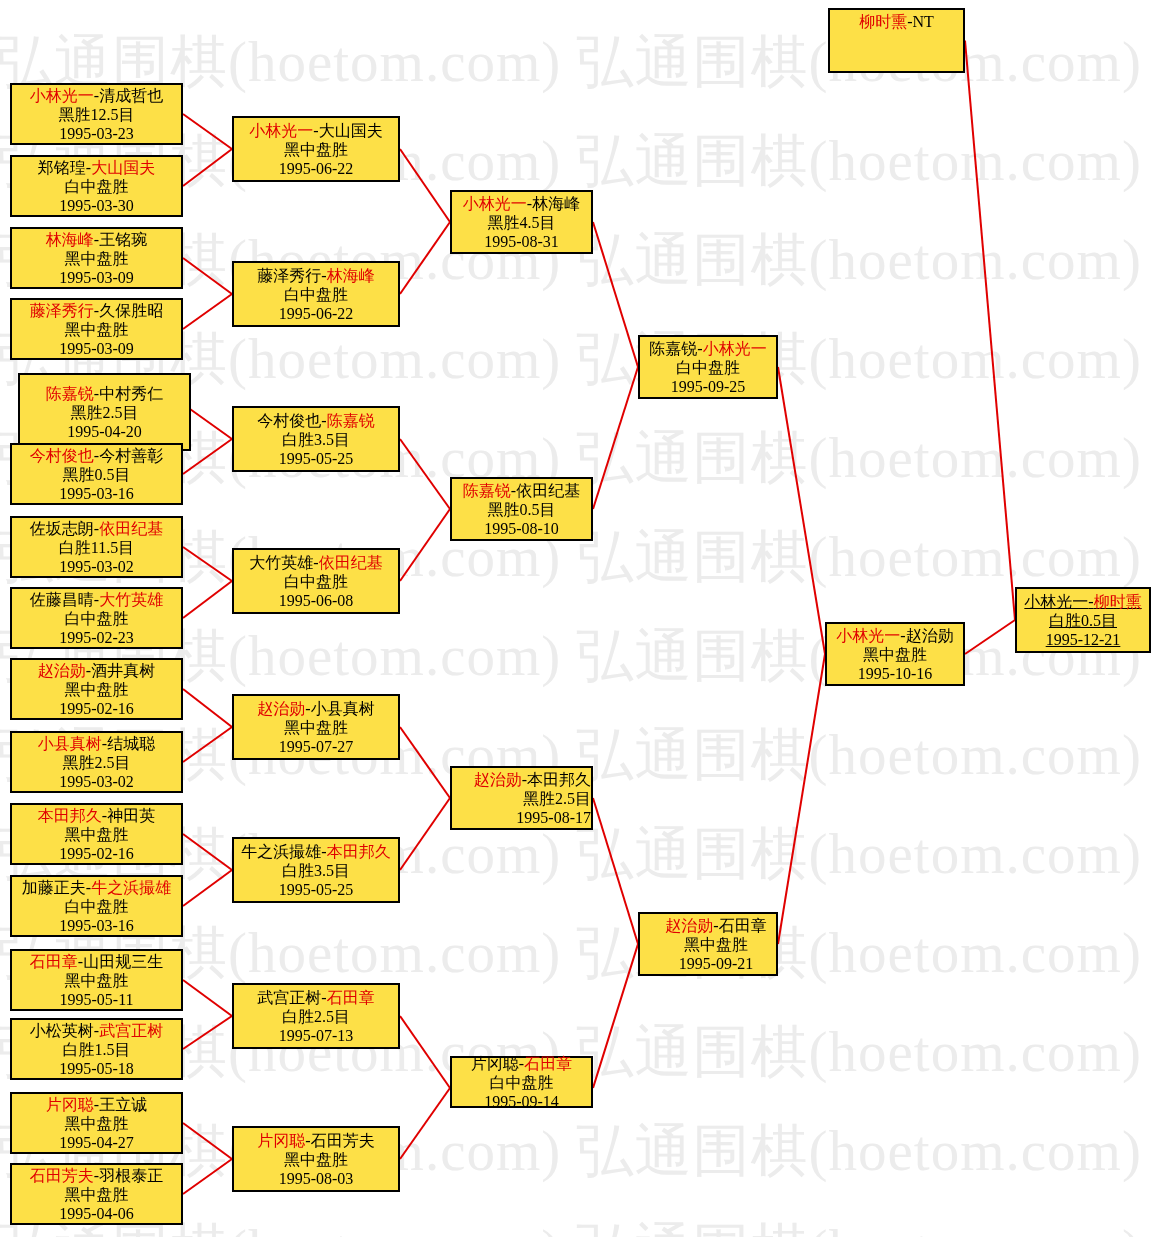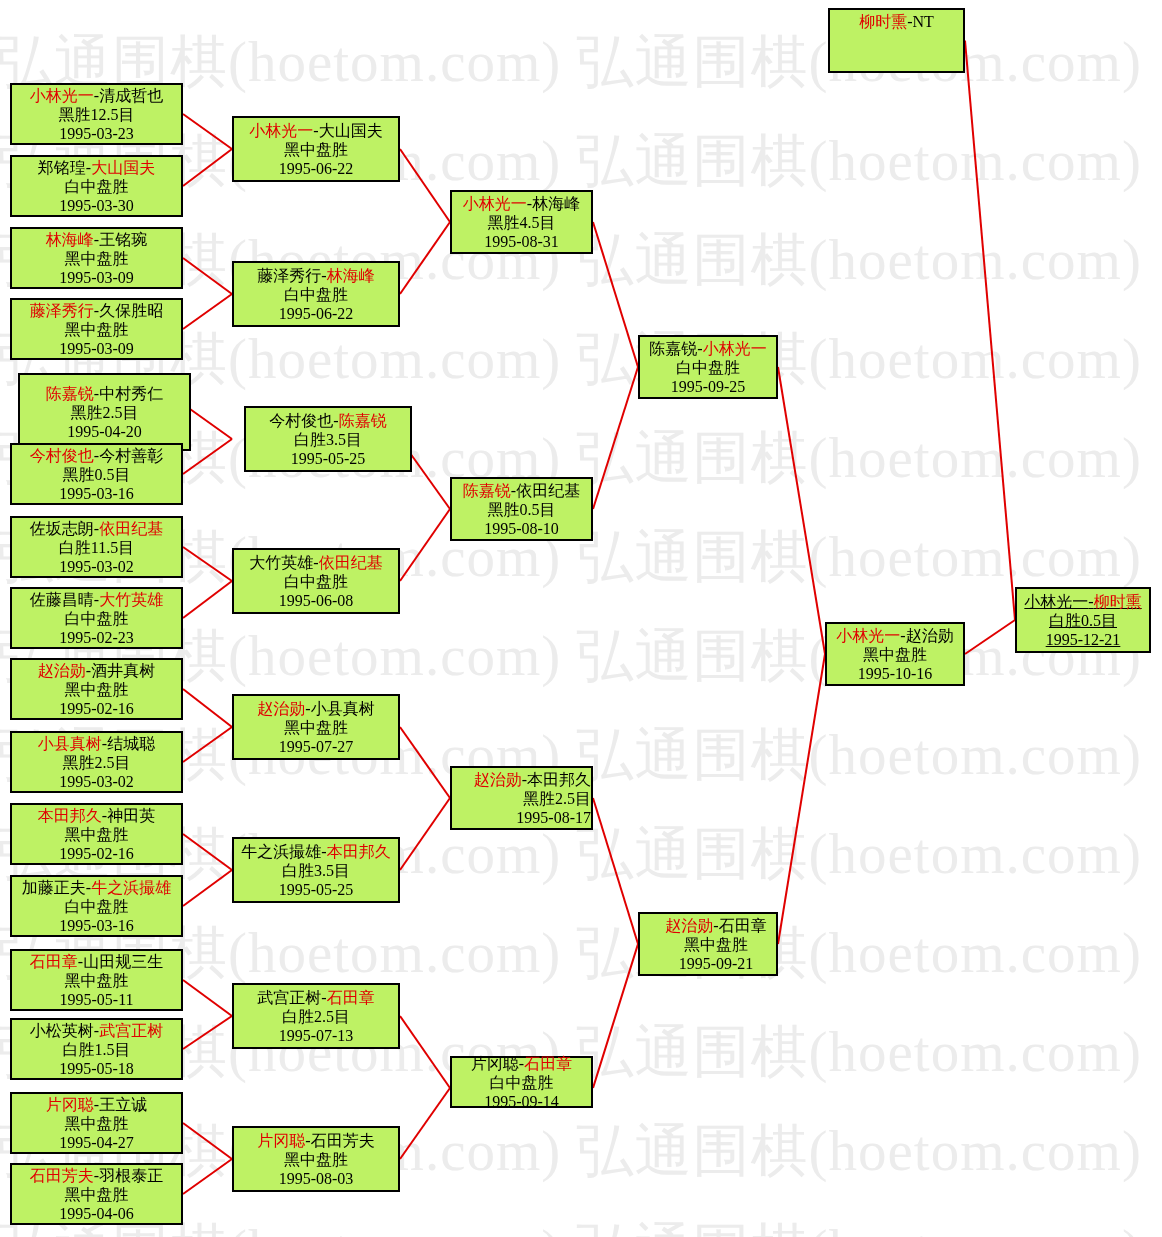--- a/index.html
+++ b/index.html
@@ -17,21 +17,21 @@
     font-size:57px;
     letter-spacing:1px;
     color:var(--wm-color,#ececec);
     user-select:none;
   }
   svg.lines{position:absolute;left:0;top:0;z-index:1;}
   .boxes{position:absolute;left:0;top:0;width:100%;height:100%;z-index:2;}
   .match-box{
     position:absolute;
     box-sizing:border-box;
-    background:#bef264;
+    background:#fde047;
     border:2px solid var(--border-color,#000000);
     display:flex;flex-direction:column;
     justify-content:center;align-items:center;
     text-align:center;
     font-size:16px;line-height:19px;
     color:var(--text-color,#000000);
     cursor:pointer;
   }
   .match-box .line{height:19px;white-space:nowrap;}
   .winner{color:var(--winner-color,#e00000);}
@@ -173,21 +173,21 @@
       <div class="match-box" style="left: 232px; top: 116px; width: 168px; height: 66px;">
         <div class="line"><span class="winner">小林光一</span><span>-</span><span>大山国夫</span></div>
         <div class="line">黑中盘胜</div>
         <div class="line">1995-06-22</div>
       </div>
       <div class="match-box" style="left: 232px; top: 261px; width: 168px; height: 66px;">
         <div class="line"><span>藤泽秀行</span><span>-</span><span class="winner">林海峰</span></div>
         <div class="line">白中盘胜</div>
         <div class="line">1995-06-22</div>
       </div>
-      <div class="match-box" style="left: 232px; top: 406px; width: 168px; height: 66px; margin-left: 12px;">
+      <div class="match-box" style="left: 232px; top: 406px; width: 168px; height: 66px;">
         <div class="line"><span>今村俊也</span><span>-</span><span class="winner">陈嘉锐</span></div>
         <div class="line">白胜3.5目</div>
         <div class="line">1995-05-25</div>
       </div>
       <div class="match-box" style="left: 232px; top: 548px; width: 168px; height: 66px;">
         <div class="line"><span>大竹英雄</span><span>-</span><span class="winner">依田纪基</span></div>
         <div class="line">白中盘胜</div>
         <div class="line">1995-06-08</div>
       </div>
       <div class="match-box" style="left: 232px; top: 694px; width: 168px; height: 66px;">

